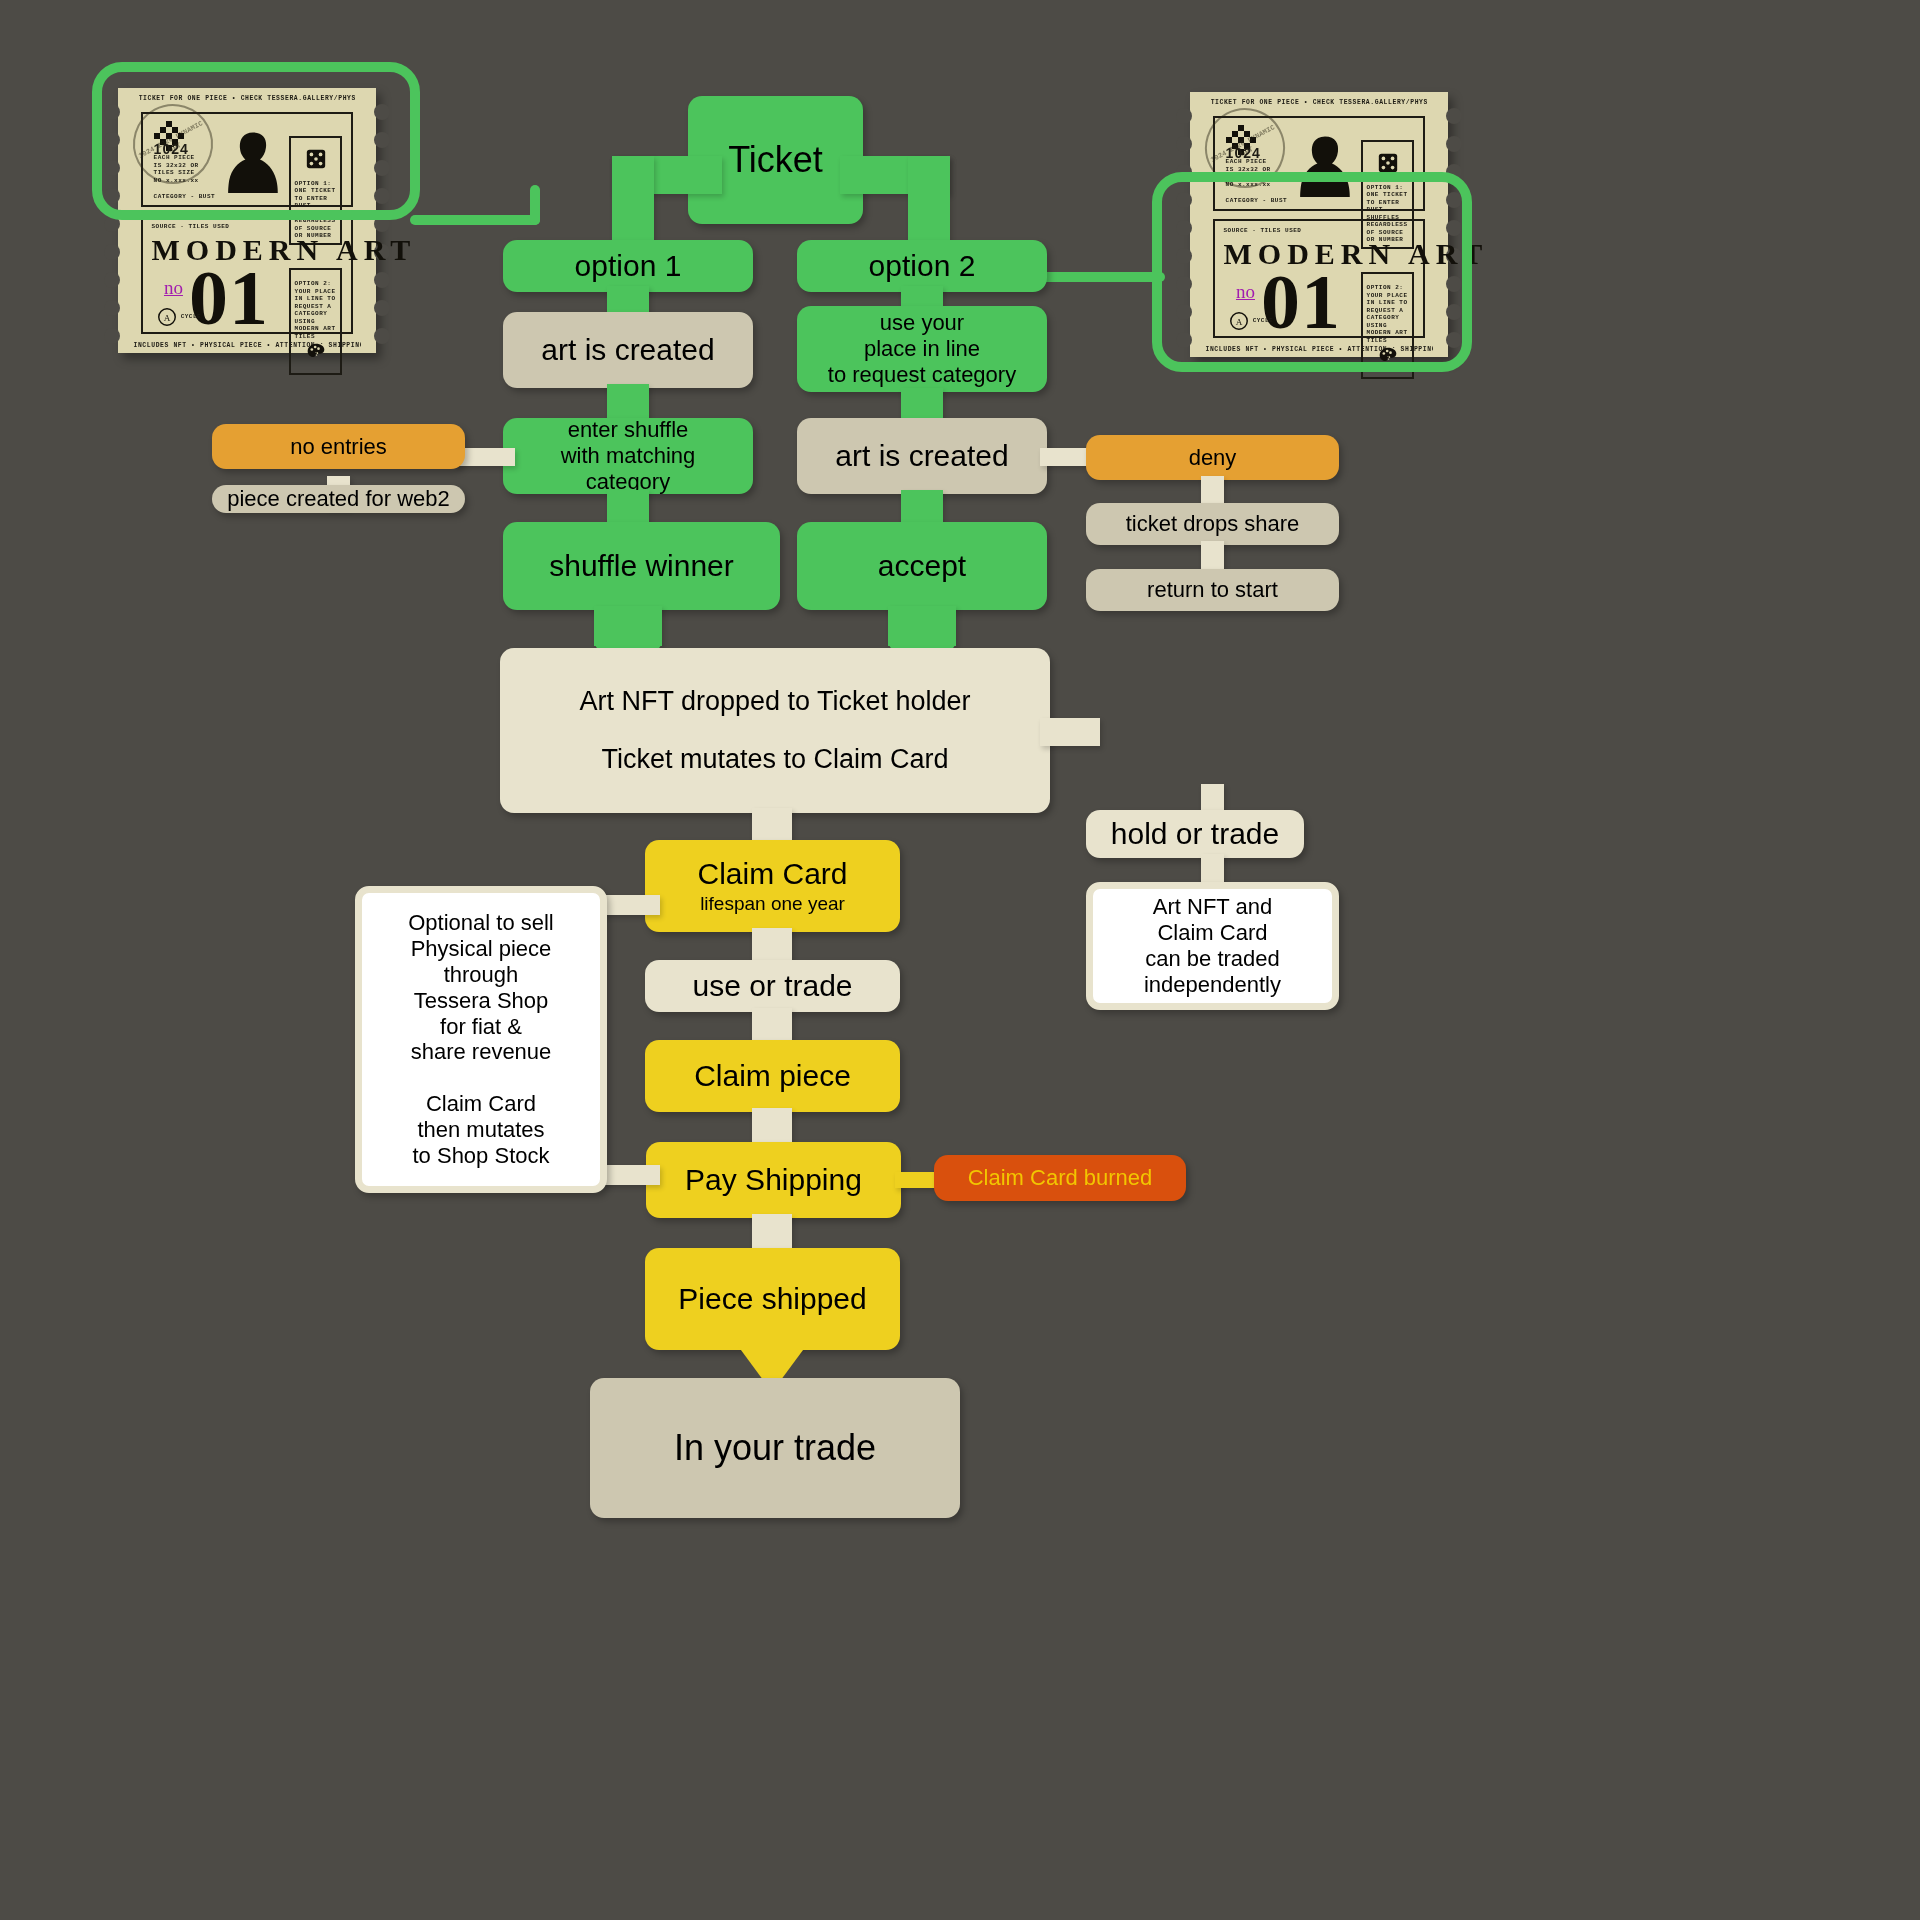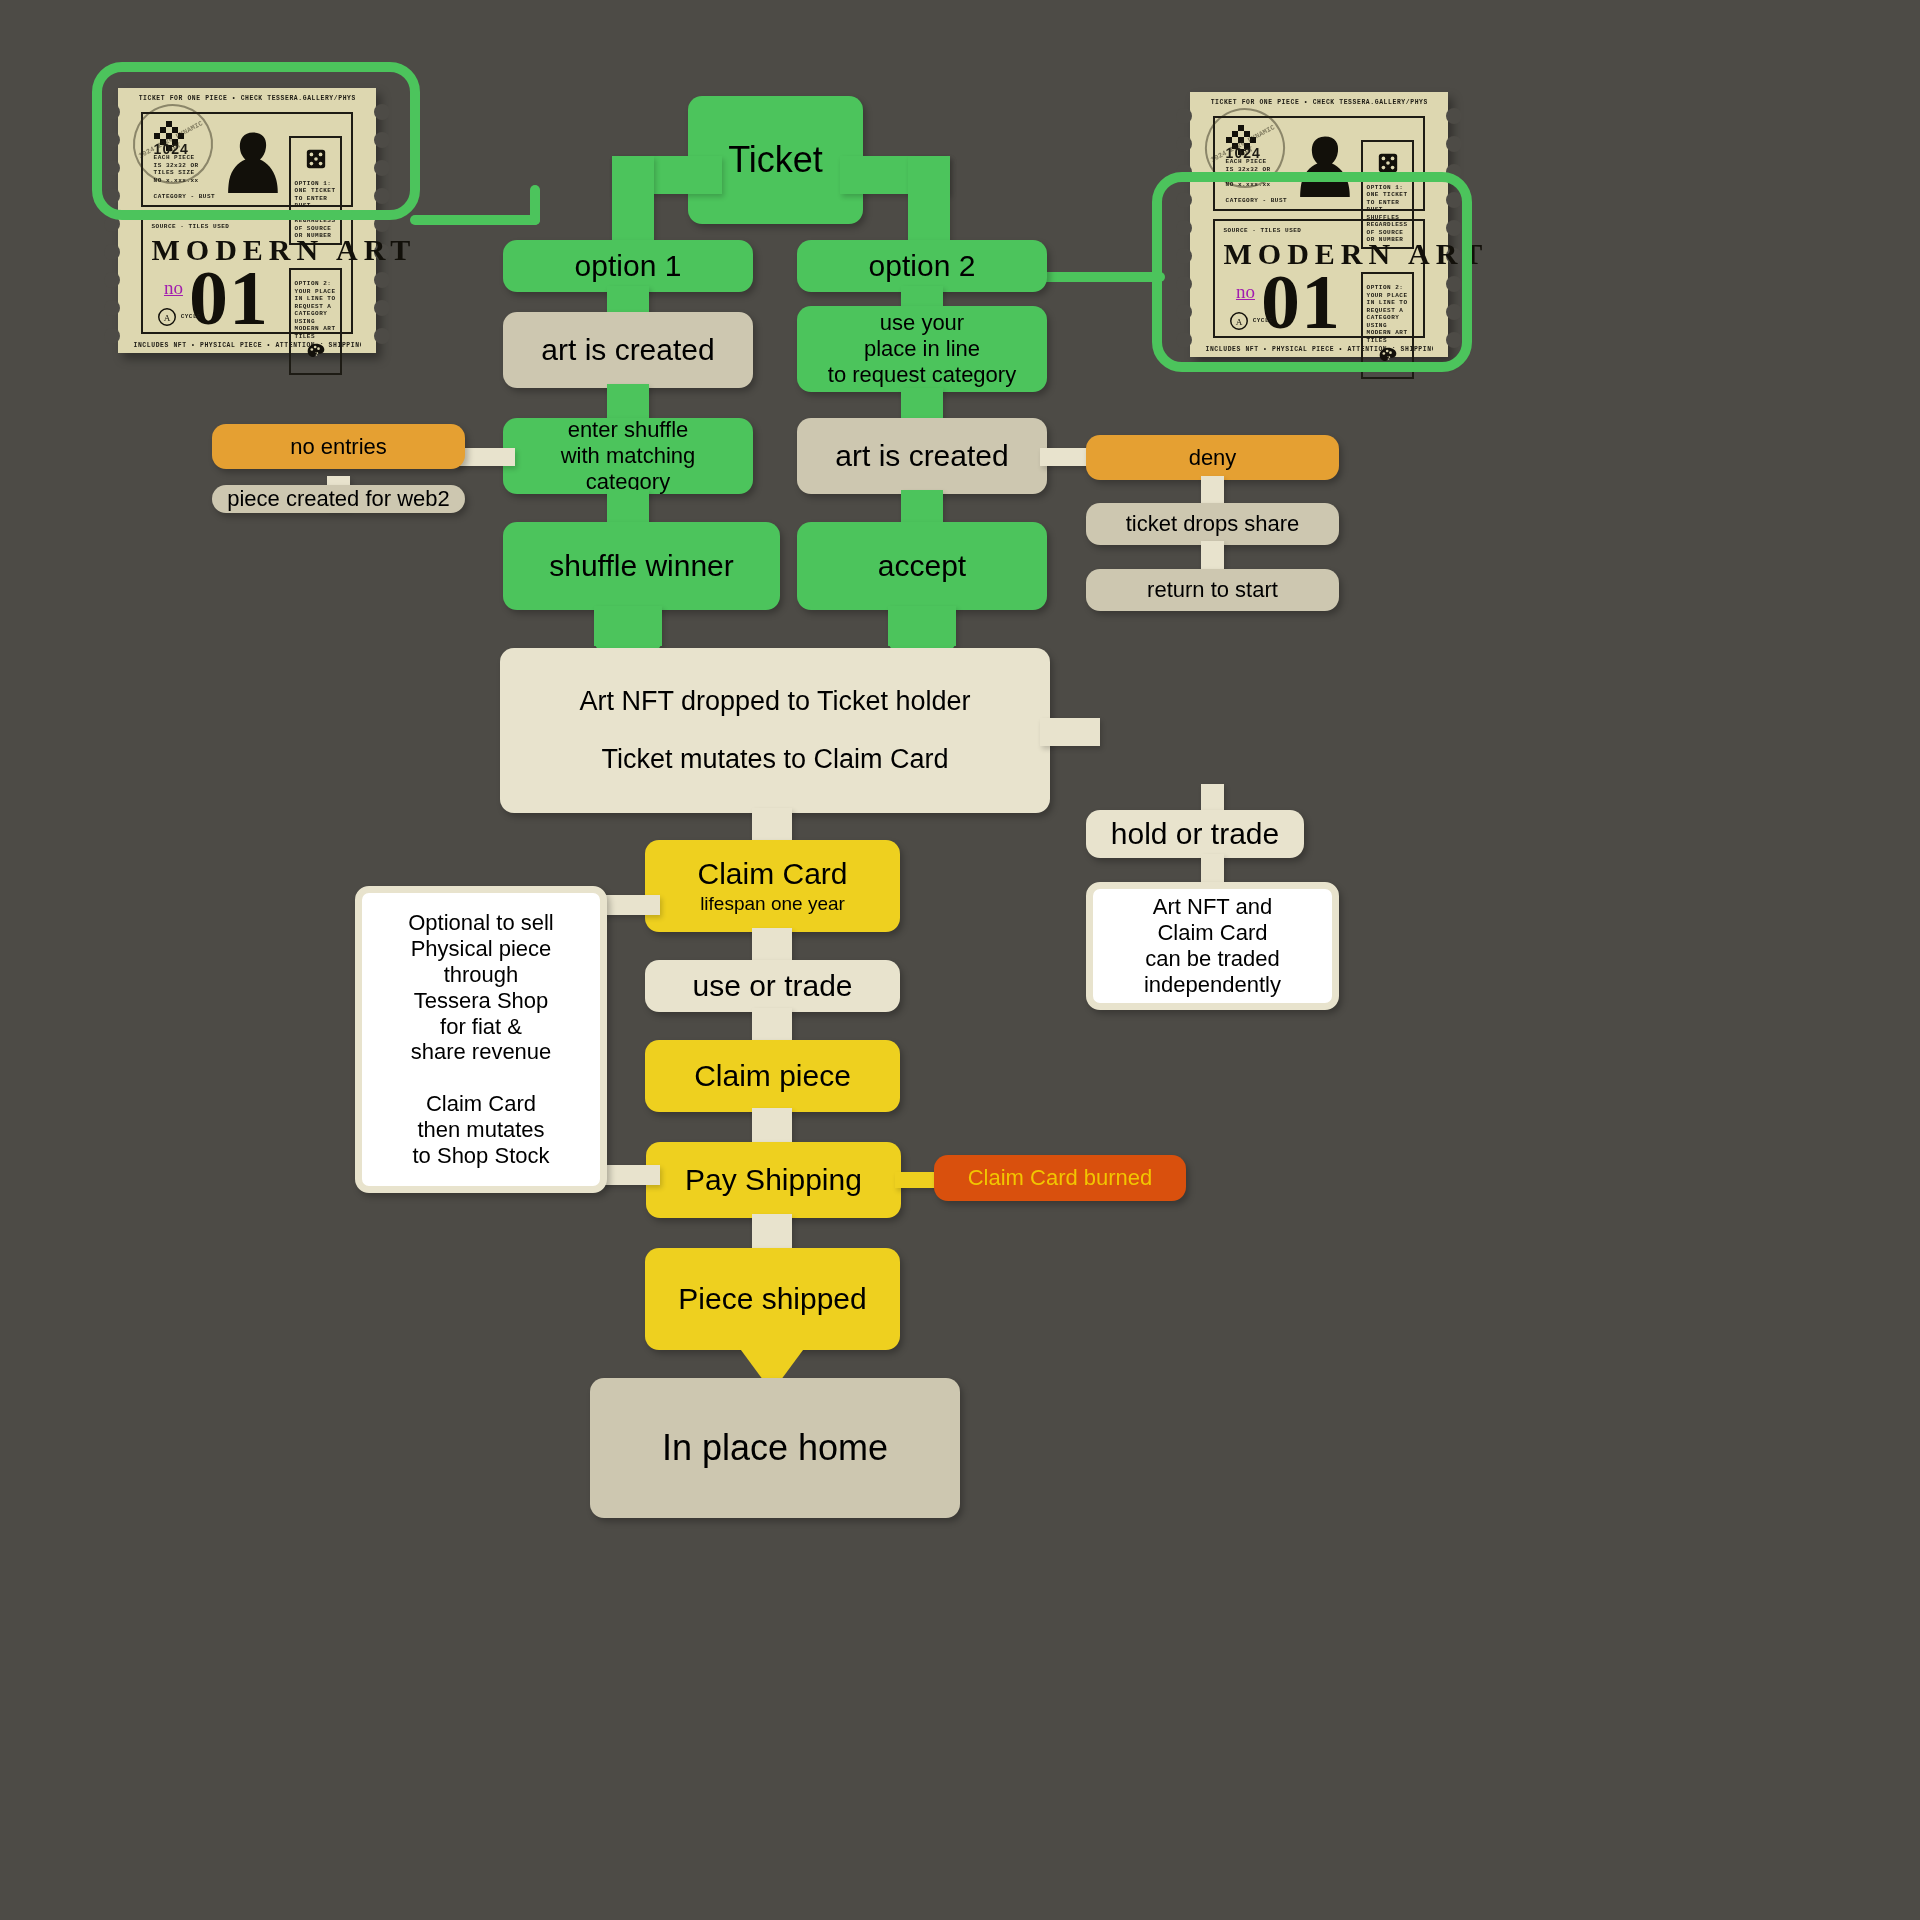--- a/index.html
+++ b/index.html
@@ -490,21 +490,21 @@
   </div>
 
   <div class="conn c-cream" style="left:752px; top:1214px; width:40px; height:38px;"></div>
 
   <div class="node yellow f-mid" style="left:645px; top:1248px; width:255px; height:102px;">
     <span>Piece shipped</span>
   </div>
   <div class="arrow yellow-a" style="left:738px; top:1346px;"></div>
 
   <div class="node tan f-big" style="left:590px; top:1378px; width:370px; height:140px;">
-    <span>In place home</span>
+    <span>In your trade</span>
   </div>
 
   <div class="conn c-cream" style="left:600px; top:895px; width:60px; height:20px;"></div>
   <div class="conn c-cream" style="left:600px; top:1165px; width:60px; height:20px;"></div>
 
   <div class="node white" style="left:355px; top:886px; width:252px; height:307px; flex-direction:column; gap:26px;">
     <span class="f-sm" style="white-space:pre-line;">Optional to sell
 Physical piece
 through
 Tessera Shop

